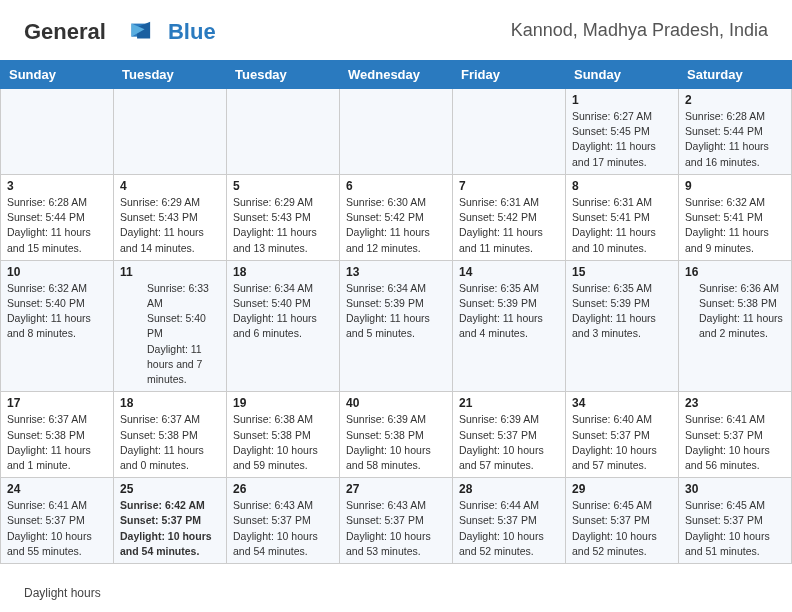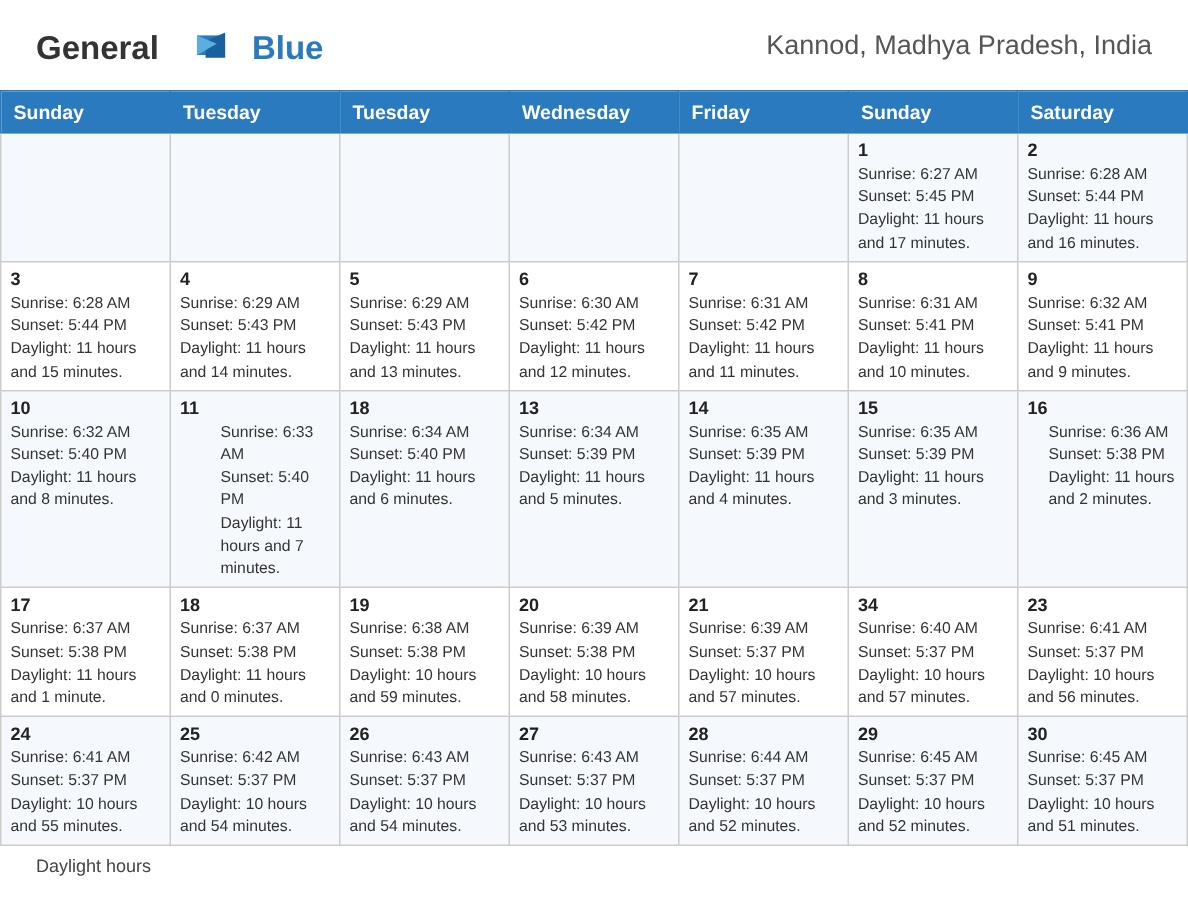--- a/index.html
+++ b/index.html
@@ -91,20 +91,21 @@
       font-size: 10.5px;
       line-height: 1.45;
     }
     .empty-cell {
       background: #f5f8fc !important;
     }
     .footer {
       padding: 6px 24px;
       font-size: 12px;
       color: #444;
+      margin-top: 16px;
     }
   </style>
 </head>
 <body>
 
 <div class="header">
   <div class="logo">
     <div class="logo-text">
       <span class="logo-general">General</span>
       <svg class="logo-icon" viewBox="0 0 30 30" xmlns="http://www.w3.org/2000/svg">
@@ -253,21 +254,21 @@
 Sunset: 5:38 PM
 Daylight: 11 hours and 0 minutes.</div>
         </td>
         <td>
           <span class="day-num">19</span>
           <div class="day-info" style="white-space: pre-line;">Sunrise: 6:38 AM
 Sunset: 5:38 PM
 Daylight: 10 hours and 59 minutes.</div>
         </td>
         <td>
-          <span class="day-num">20</span>
+          <span class="day-num">40</span>
           <div class="day-info" style="white-space: pre-line;">Sunrise: 6:39 AM
 Sunset: 5:38 PM
 Daylight: 10 hours and 58 minutes.</div>
         </td>
         <td>
           <span class="day-num">21</span>
           <div class="day-info" style="white-space: pre-line;">Sunrise: 6:39 AM
 Sunset: 5:37 PM
 Daylight: 10 hours and 57 minutes.</div>
         </td>
@@ -286,21 +287,21 @@
       </tr>
       <tr>
         <td>
           <span class="day-num">24</span>
           <div class="day-info" style="white-space: pre-line;">Sunrise: 6:41 AM
 Sunset: 5:37 PM
 Daylight: 10 hours and 55 minutes.</div>
         </td>
         <td>
           <span class="day-num">25</span>
-          <div class="day-info" style="white-space: pre-line;">Sunrise: 6:42 AM
+          <div class="day-info" style="white-space: pre-line; font-weight: bold;">Sunrise: 6:42 AM
 Sunset: 5:37 PM
 Daylight: 10 hours and 54 minutes.</div>
         </td>
         <td>
           <span class="day-num">26</span>
           <div class="day-info" style="white-space: pre-line;">Sunrise: 6:43 AM
 Sunset: 5:37 PM
 Daylight: 10 hours and 54 minutes.</div>
         </td>
         <td>

